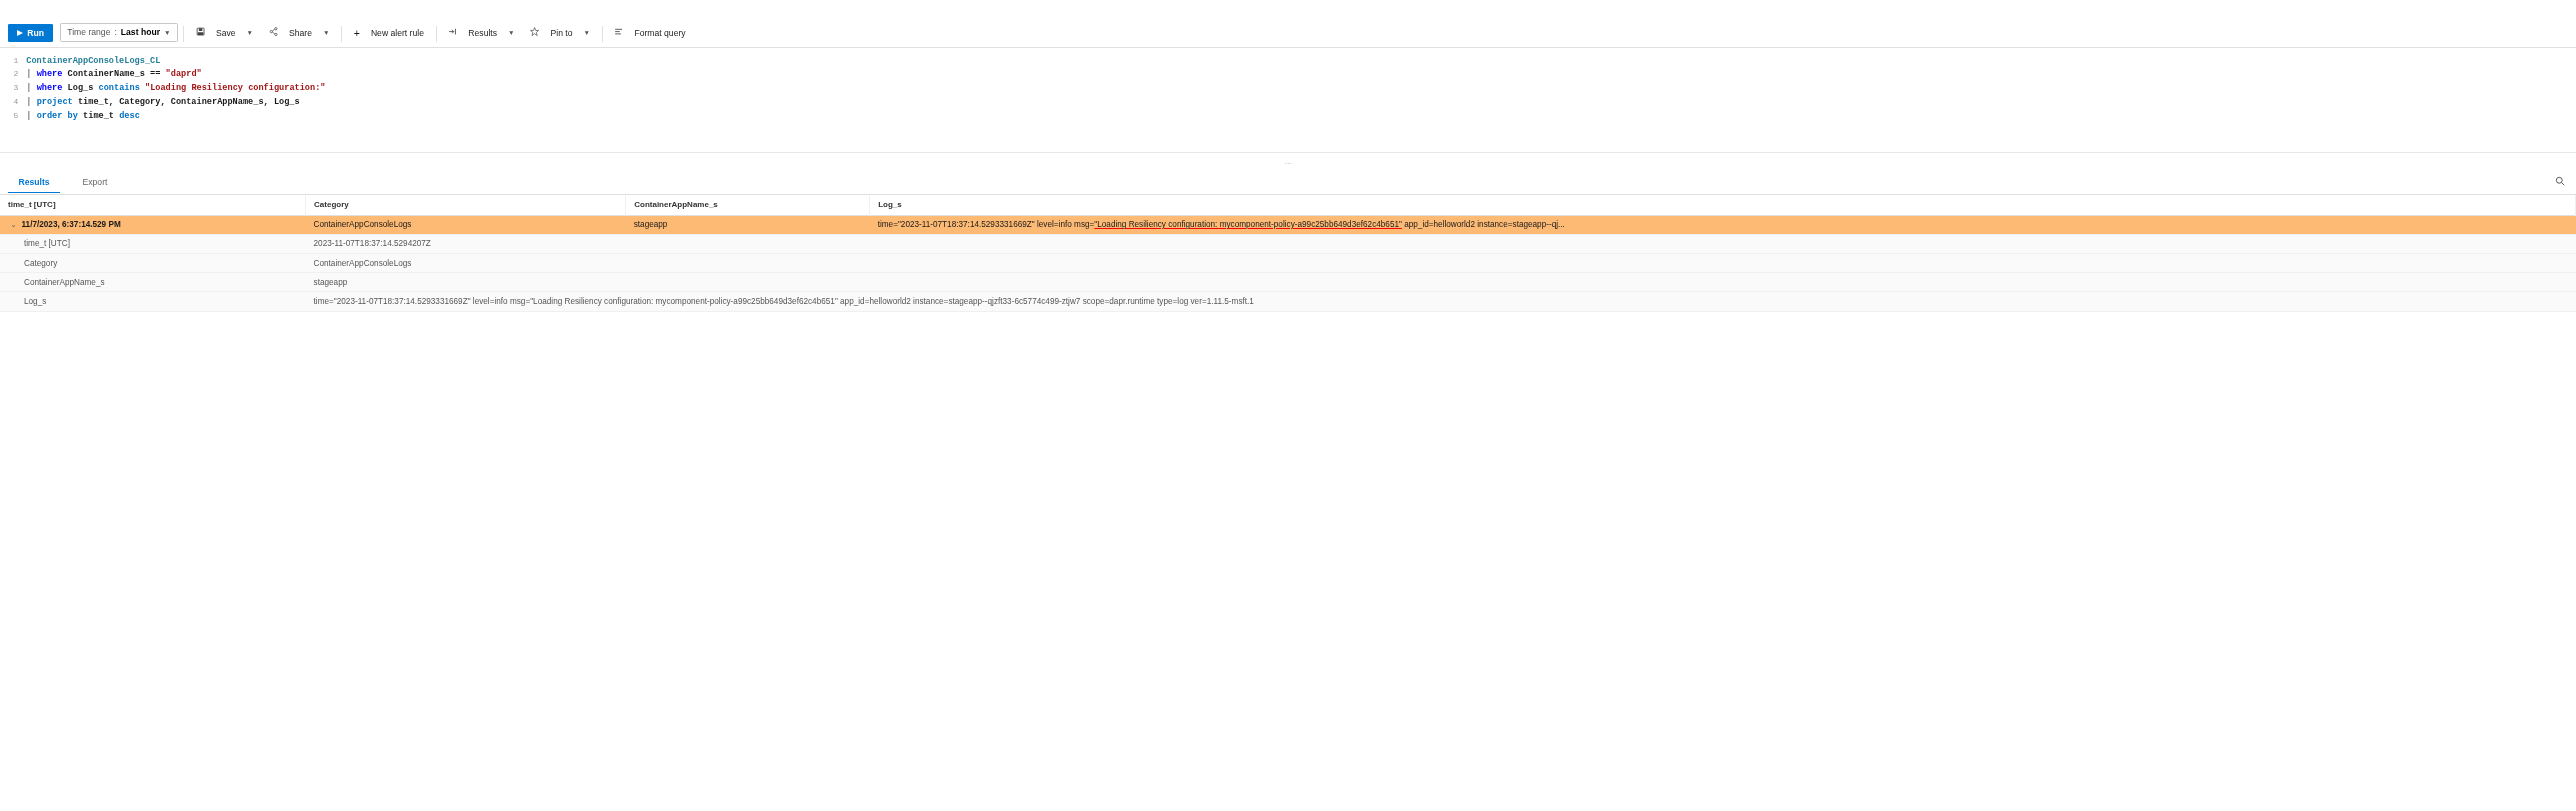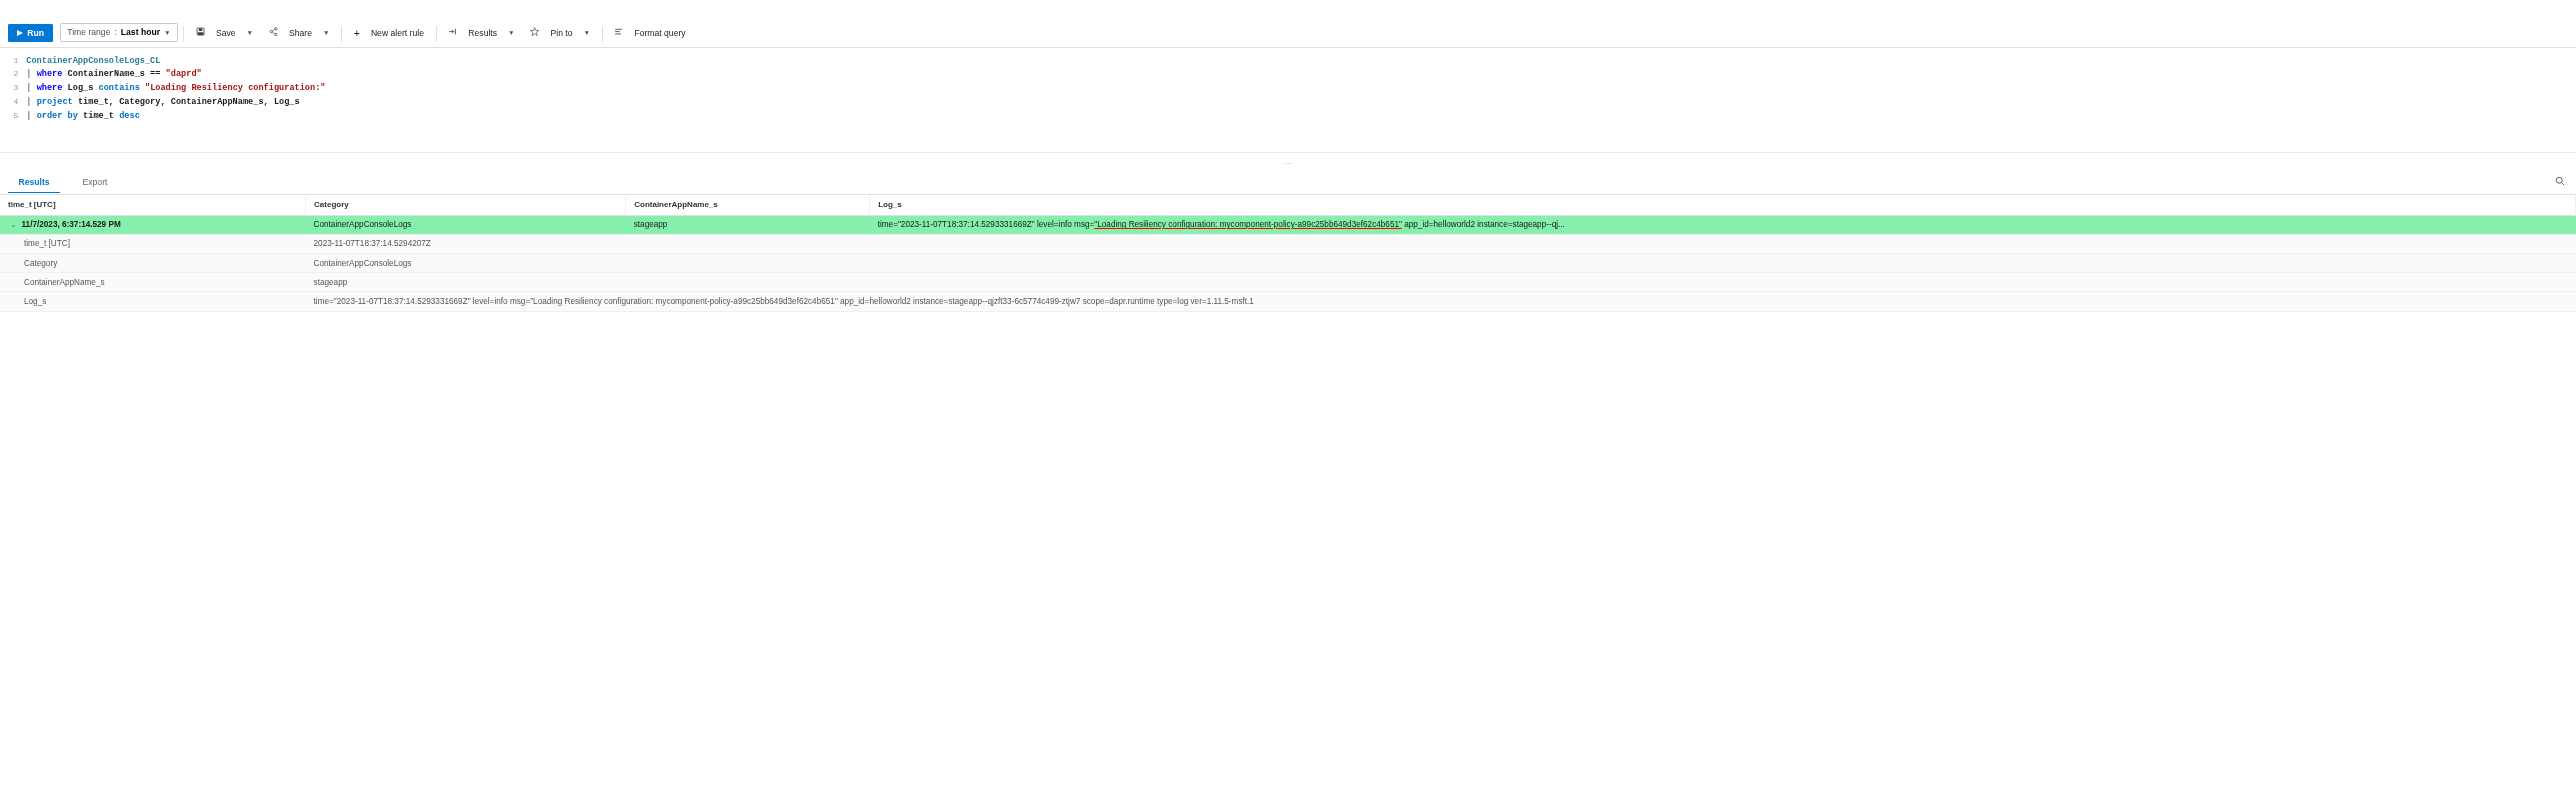--- a/index.html
+++ b/index.html
@@ -182,21 +182,21 @@
     .expand-btn {
       background: none;
       border: none;
       cursor: pointer;
       color: #555;
       padding: 0 2.6px;
       font-size: 7.2px;
     }
 
     .row-main td {
-      background: #86efac;
+      background: #fdba74;
     }
 
     .row-expanded-label td {
       background: #fafafa;
       color: #555;
     }
 
     .log-underline {
       text-decoration: underline;
       text-decoration-color: red;

